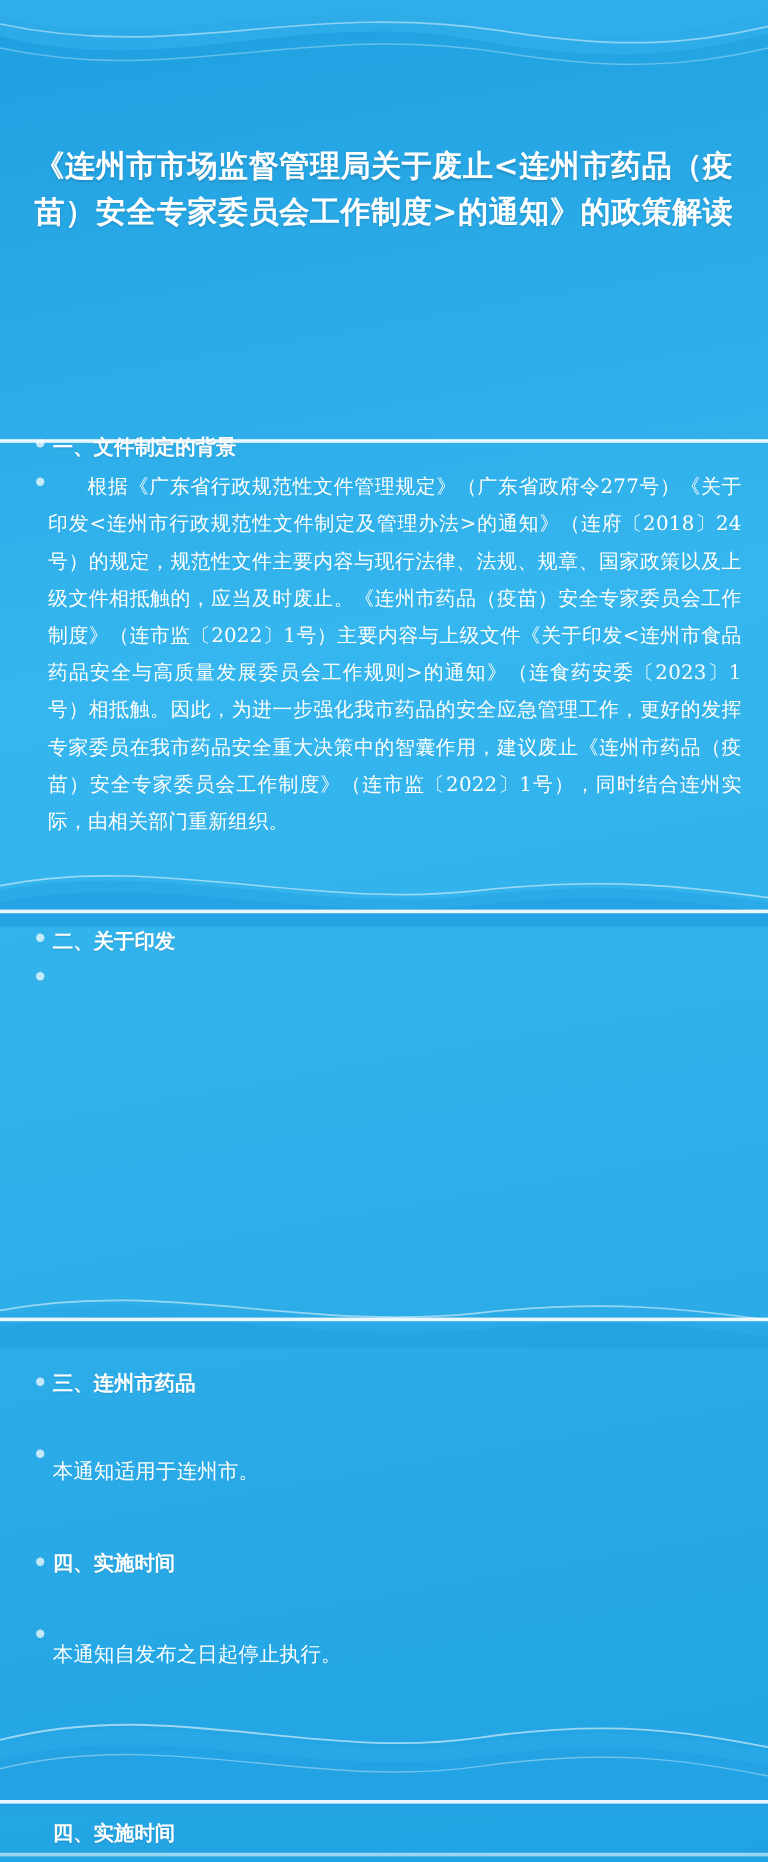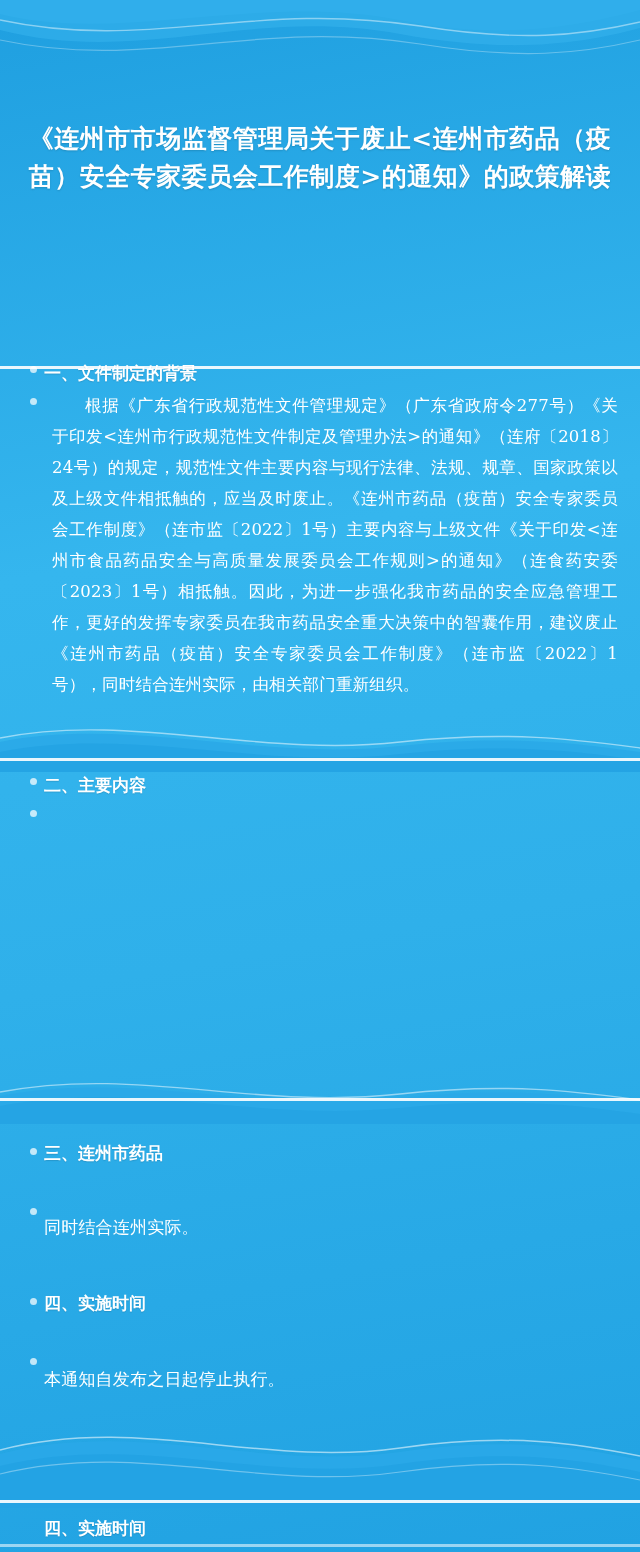--- a/index.html
+++ b/index.html
@@ -64,21 +64,21 @@
     width: 7px;
     height: 7px;
     border-radius: 50%;
     background: rgba(255,255,255,0.72);
   }
   .para {
     color: #ffffff;
     font-family: "DejaVu Serif", "Liberation Serif", serif;
     font-size: 16.5px;
     line-height: 31px;
-    margin: 0 22px 0 52px;
+    margin: 0 22px 0 40px;
     text-align: justify;
     text-indent: 2em;
     letter-spacing: 0.2px;
   }
   .simple-line {
     color: #ffffff;
     font-family: "DejaVu Serif", "Liberation Serif", serif;
     font-size: 17px;
     line-height: 30px;
     margin: 0 22px 0 44px;
@@ -131,36 +131,36 @@
 
   <svg class="wave-svg" style="top:712px;" width="640" height="60" viewBox="0 0 640 60" preserveAspectRatio="none">
     <path d="M0,30 C130,4 260,50 400,34 C510,22 580,32 640,40 L640,60 L0,60 Z" fill="#2aa8e8" opacity="0.9"></path>
     <path d="M0,40 C130,14 260,58 400,42 C510,30 580,40 640,48 L640,60 L0,60 Z" fill="#1f9fe0" opacity="0.55"></path>
     <path d="M0,26 C130,0 260,46 400,30 C510,18 580,28 640,36" fill="none" stroke="#ffffff" stroke-opacity="0.5" stroke-width="1.4"></path>
   </svg>
   <div class="divider" style="top:758px;"></div>
 
   <div class="section" style="top:772px;">
     <div class="bullet" style="left:30px; top:6px;"></div>
-    <h2 class="sec-heading">二、主要内容</h2>
+    <h2 class="sec-heading">二、关于印发</h2>
     <div class="bullet" style="left:30px; top:38px;"></div>
   </div>
 
   <svg class="wave-svg" style="top:1062px;" width="640" height="62" viewBox="0 0 640 62" preserveAspectRatio="none">
     <path d="M0,34 C140,8 250,52 400,36 C510,24 580,34 640,42 L640,62 L0,62 Z" fill="#2aa8e8" opacity="0.9"></path>
     <path d="M0,44 C140,18 250,60 400,46 C510,34 580,44 640,52 L640,62 L0,62 Z" fill="#1f9fe0" opacity="0.5"></path>
     <path d="M0,30 C140,4 250,48 400,32 C510,20 580,30 640,38" fill="none" stroke="#ffffff" stroke-opacity="0.5" stroke-width="1.4"></path>
   </svg>
   <div class="divider" style="top:1098px;"></div>
 
   <div class="section" style="top:1140px;">
     <div class="bullet" style="left:30px; top:8px;"></div>
     <h2 class="sec-heading">三、连州市药品</h2>
     <div class="bullet" style="left:30px; top:68px;"></div>
-    <p class="simple-line" style="margin-top:46px;">同时结合连州实际。</p>
+    <p class="simple-line" style="margin-top:46px;">本通知适用于连州市。</p>
   </div>
 
   <div class="section" style="top:1290px;">
     <div class="bullet" style="left:30px; top:8px;"></div>
     <h2 class="sec-heading">四、实施时间</h2>
     <div class="bullet" style="left:30px; top:68px;"></div>
     <p class="simple-line" style="margin-top:48px;">本通知自发布之日起停止执行。</p>
   </div>
 
   <svg class="wave-svg" style="top:1408px;" width="640" height="100" viewBox="0 0 640 100" preserveAspectRatio="none">

